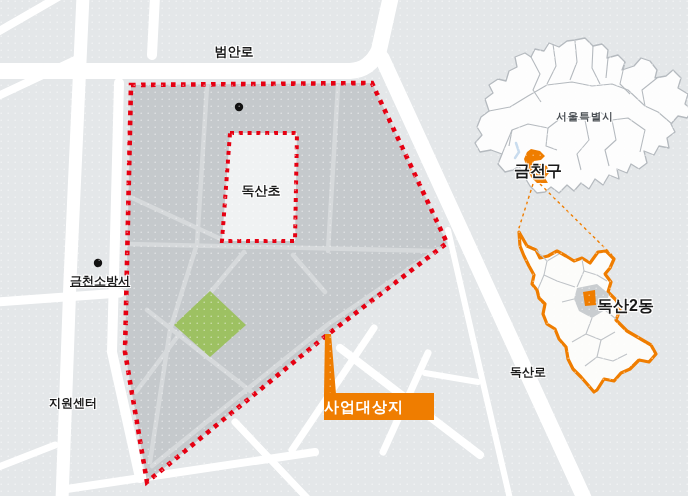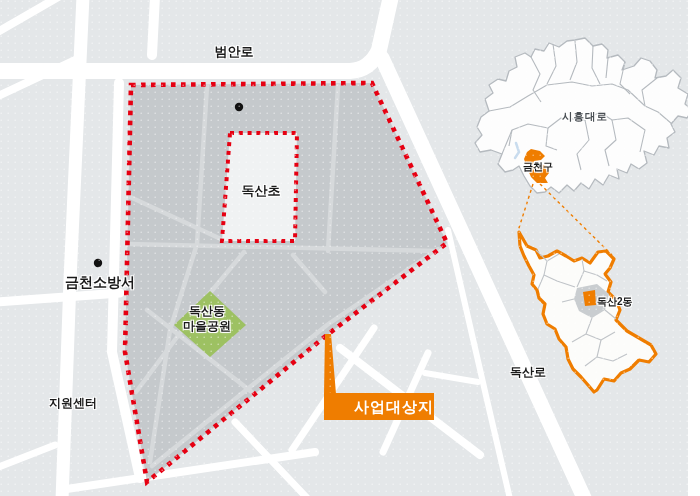--- a/index.html
+++ b/index.html
@@ -31,26 +31,26 @@
   .dong-fill{fill:#c9cdd0;}
   .poi-dot{fill:#111;}
   .stream{stroke:#c9dcee;stroke-width:2.5;fill:none;stroke-linecap:round;}
   
   .lbl{
     position:absolute;font-weight:bold;color:#1a1a1a;white-space:nowrap;line-height:1.25;
     text-shadow:-1px -1px 0 #fff,1px -1px 0 #fff,-1px 1px 0 #fff,1px 1px 0 #fff,0 0 3px #fff;
   }
   .lbl.center{transform:translateX(-50%);text-align:center;}
   .f13{font-size:13px;} .f12{font-size:12px;} .f12-5{font-size:13px;}
-  .f11-5{font-size:14px;} .f11{font-size:10px;}
+  .f11-5{font-size:12px;text-decoration:underline;} .f11{font-size:16px;}
   .city-lbl{font-size:10.5px;letter-spacing:1px;color:#4a4f54;}
   .callout-box{
     position:absolute;left:324px;top:393px;width:110px;height:27px;
     background:var(--accent-orange,#ef7d00);color:#fff;font-weight:bold;
-    font-size:15px;line-height:27px;text-align:right;letter-spacing:1px;
+    font-size:15px;line-height:27px;text-align:left;letter-spacing:1px;
     text-shadow:none;
   }
 </style>
 </head>
 <body>
 
 <div class="stage">
   <svg width="700" height="496" viewBox="0 0 700 496">
     <defs>
       <clipPath id="areaclip">
@@ -151,29 +151,25 @@
     <rect x="0" y="0" width="700" height="496" fill="url(#dotpat)"></rect>
   </svg>
 
   <div class="lbl center f13" style="left:234px;top:44px;">범안로</div>
 
 
   <div class="lbl center f12-5" style="left:261px;top:183px;">독산초</div>
 
   <div class="lbl center f11-5" style="left:100px;top:274px;">금천소방서</div>
 
-  <div class="lbl center f12" style="left:207px;top:304px;">
-    <div>독산동</div>
-    <div>마을공원</div>
-  </div>
 
   <div class="lbl center f12" style="left:73px;top:396px;">지원센터</div>
 
   <div class="lbl center f12" style="left:528px;top:365px;">독산로</div>
 
-  <div class="lbl center city-lbl" style="left:585px;top:110px;">시흥대로</div>
+  <div class="lbl center city-lbl" style="left:585px;top:110px;">서울특별시</div>
 
   <div class="lbl center f11" style="left:538px;top:161px;">금천구</div>
 
   <div class="lbl f11" style="left:597px;top:296px;">독산2동</div>
 
   <div class="lbl callout-box">사업대상지</div>
 </div>
 
 </body></html>

